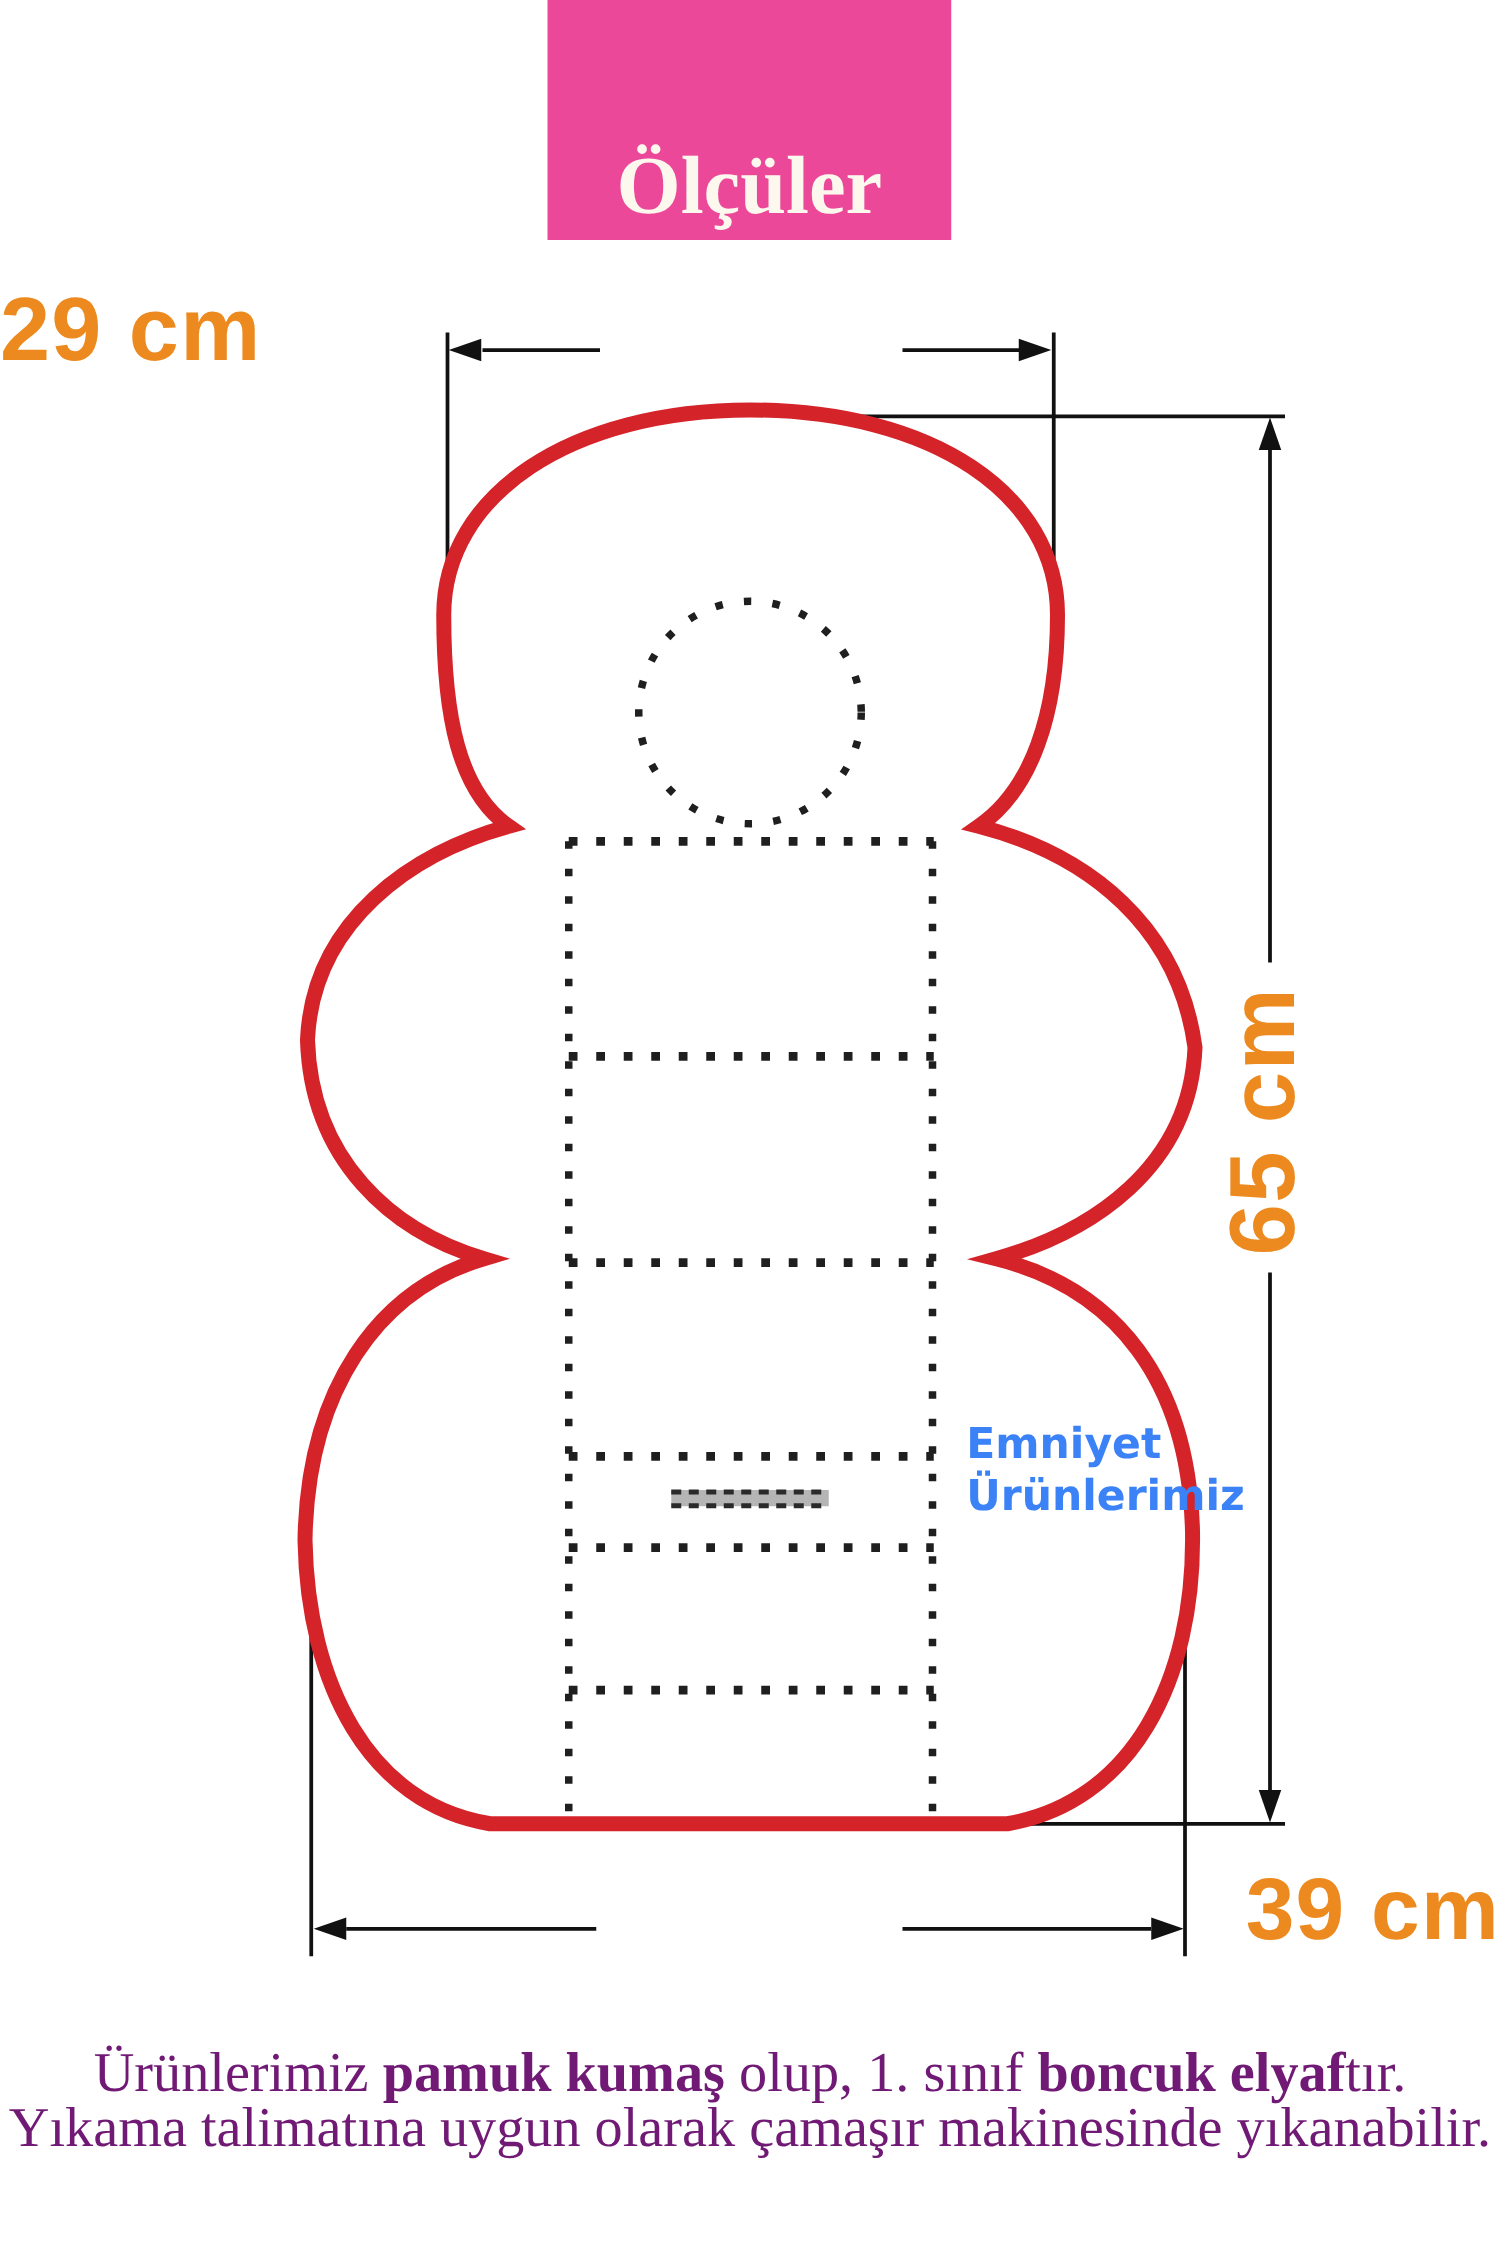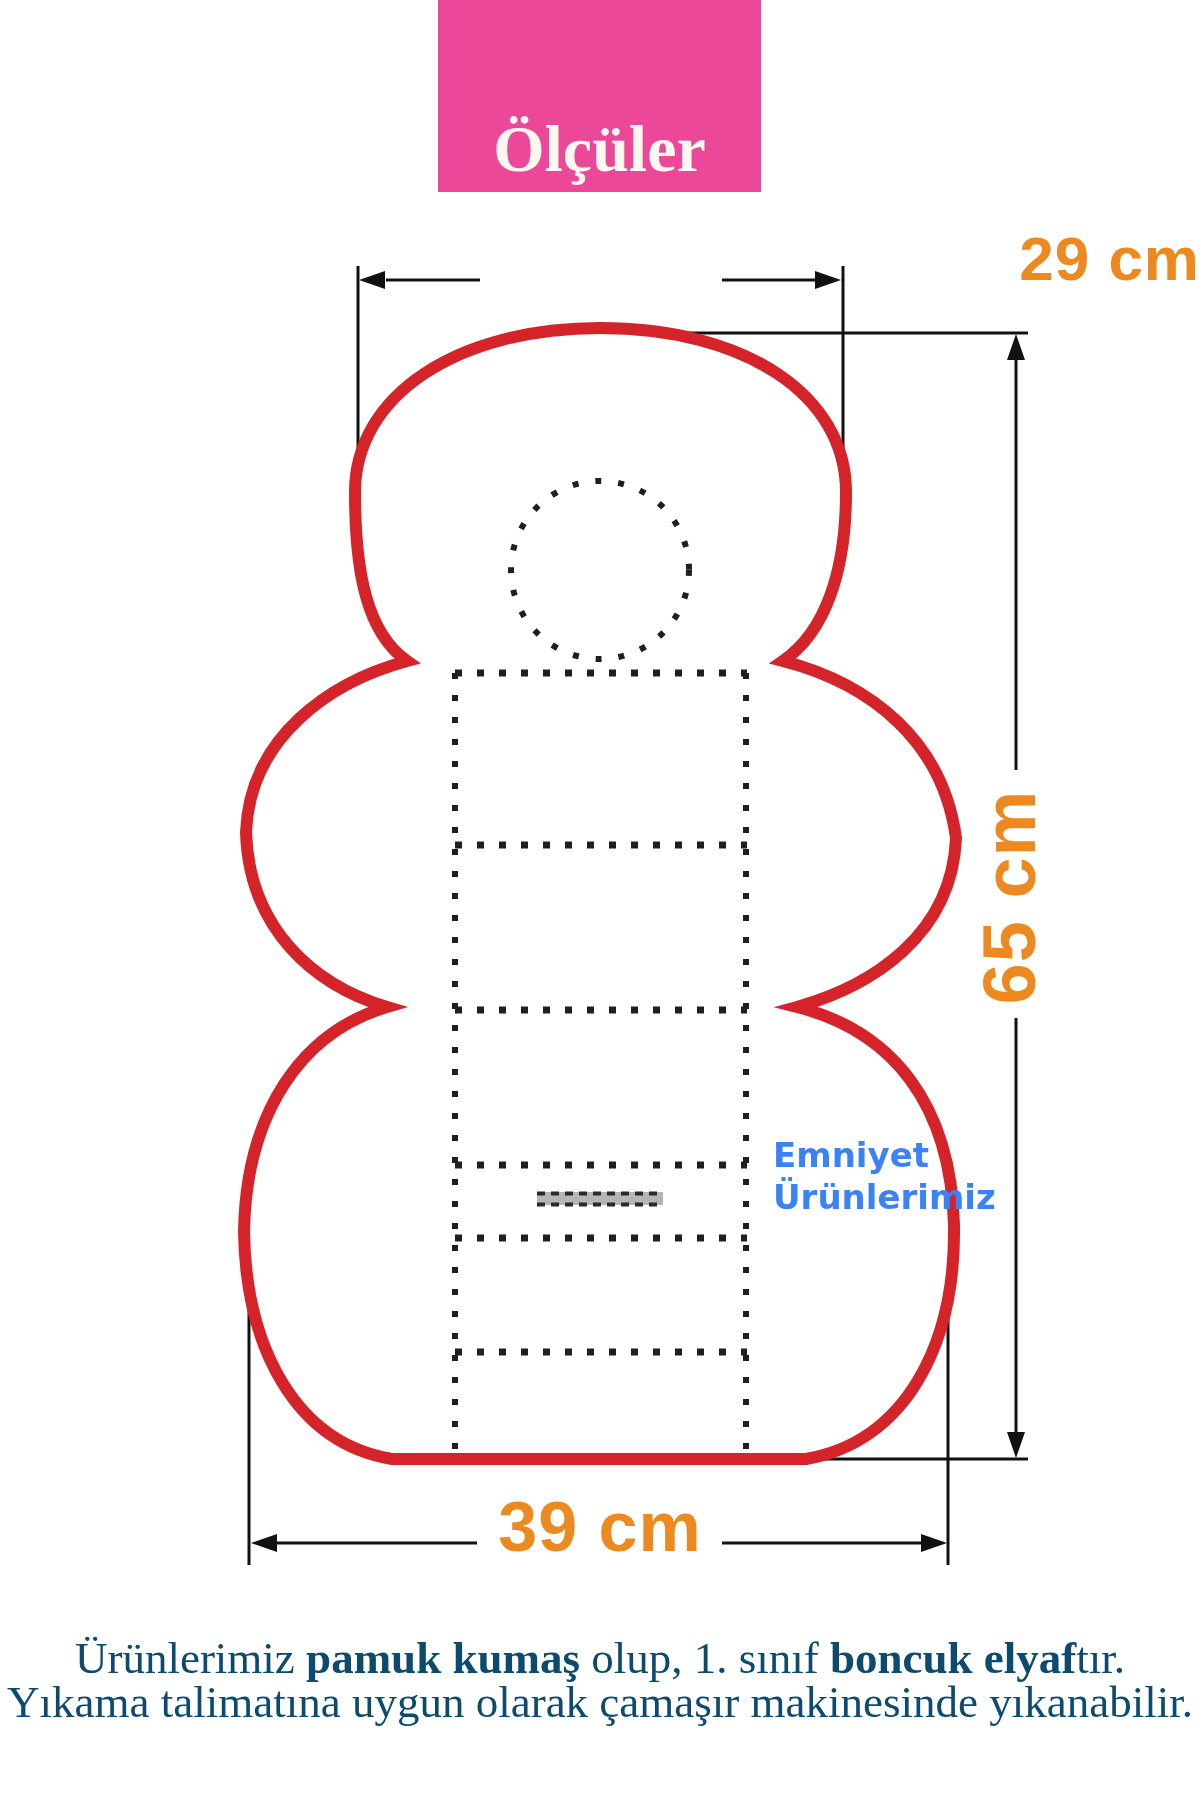--- a/index.html
+++ b/index.html
@@ -19,36 +19,36 @@
     padding-bottom:10px;box-sizing:border-box;
   }
   .header-box .title{
     font-family:"Liberation Serif", serif;font-weight:bold;
     font-size:66px;color:#fdf8ee;line-height:1;
   }
   .dim-label{
     color:#ed8a1f;font-weight:bold;letter-spacing:1px;
     white-space:nowrap;line-height:1;
   }
-  .dim-top{left:0;right:0;top:228px;text-align:right;font-size:62px;}
-  .dim-bottom{left:0;right:0;top:1492px;text-align:center;font-size:70px;}
+  .dim-top{left:0;right:0;top:228px;text-align:left;font-size:72px;}
+  .dim-bottom{left:0;right:0;top:1492px;text-align:right;font-size:70px;}
   .dim-side{
     left:1010px;top:897px;font-size:74px;
     transform:translate(-50%,-50%) rotate(-90deg);
   }
   .belt-note{
     left:773px;top:1134px;width:220px;
     font-family:"DejaVu Sans", sans-serif;
     color:#3b82f6;font-size:34px;line-height:42px;font-weight:bold;
   }
   .belt-note div{white-space:nowrap;}
   .footer{
     left:0;right:0;top:1636px;text-align:center;
     font-family:"Liberation Serif", serif;
-    color:#0c4a6e;font-size:45px;line-height:44px;
+    color:#701a75;font-size:45px;line-height:44px;
   }
   .footer b{font-weight:bold;}
 </style>
 </head>
 <body>
 
 <svg class="layer dim-layer" viewBox="0 0 1200 1800">
   <g stroke="#111111" stroke-width="3" fill="none">
     <path d="M358,266 V468"></path>
     <path d="M843,266 V455"></path>

